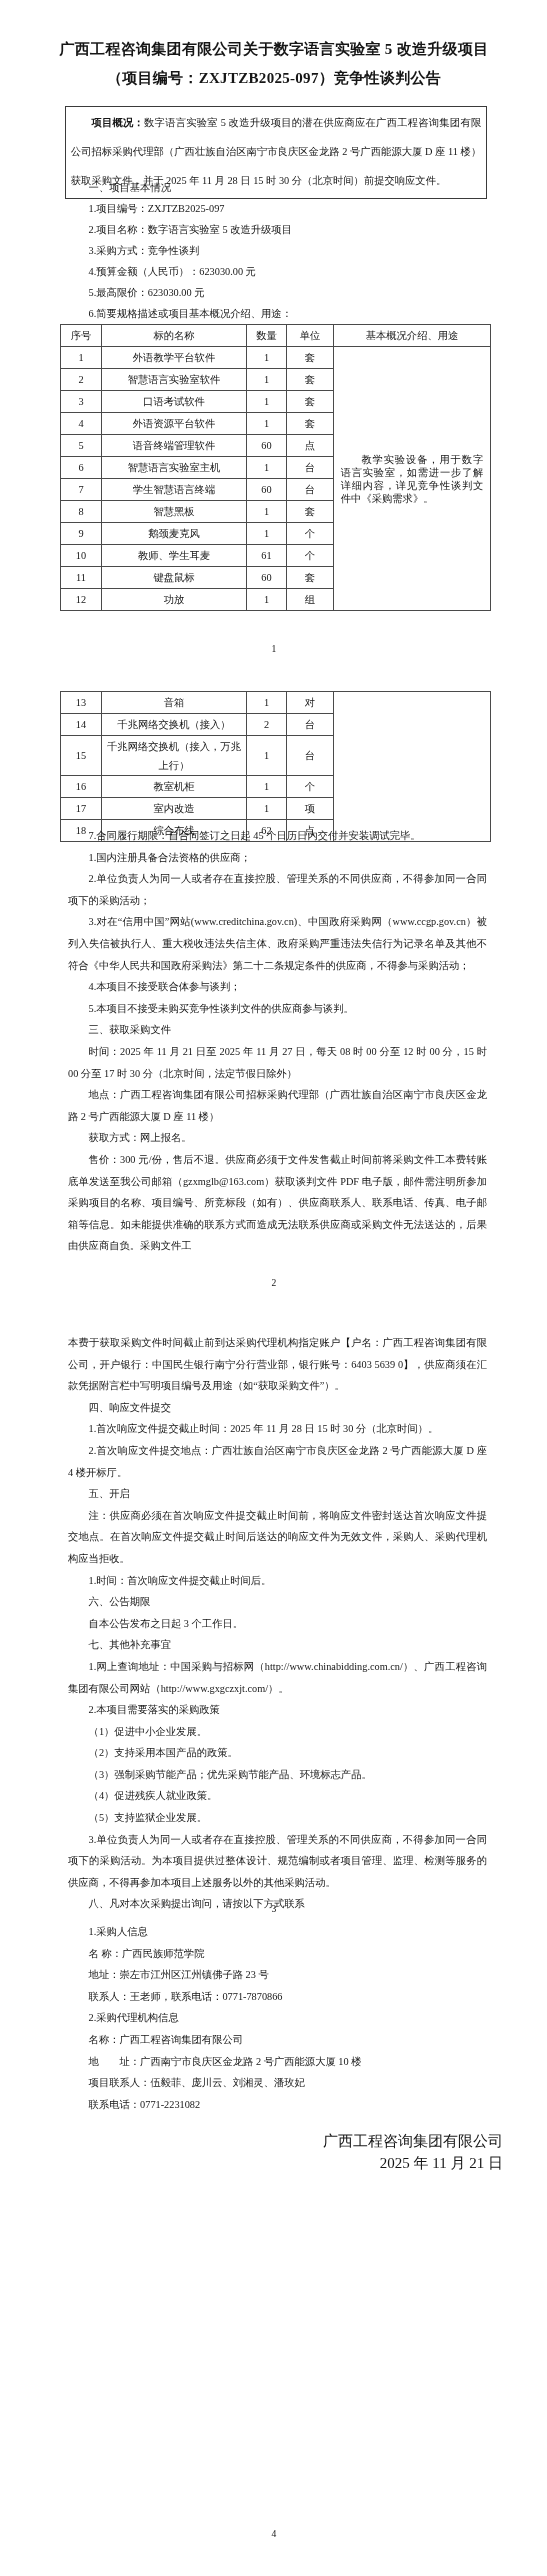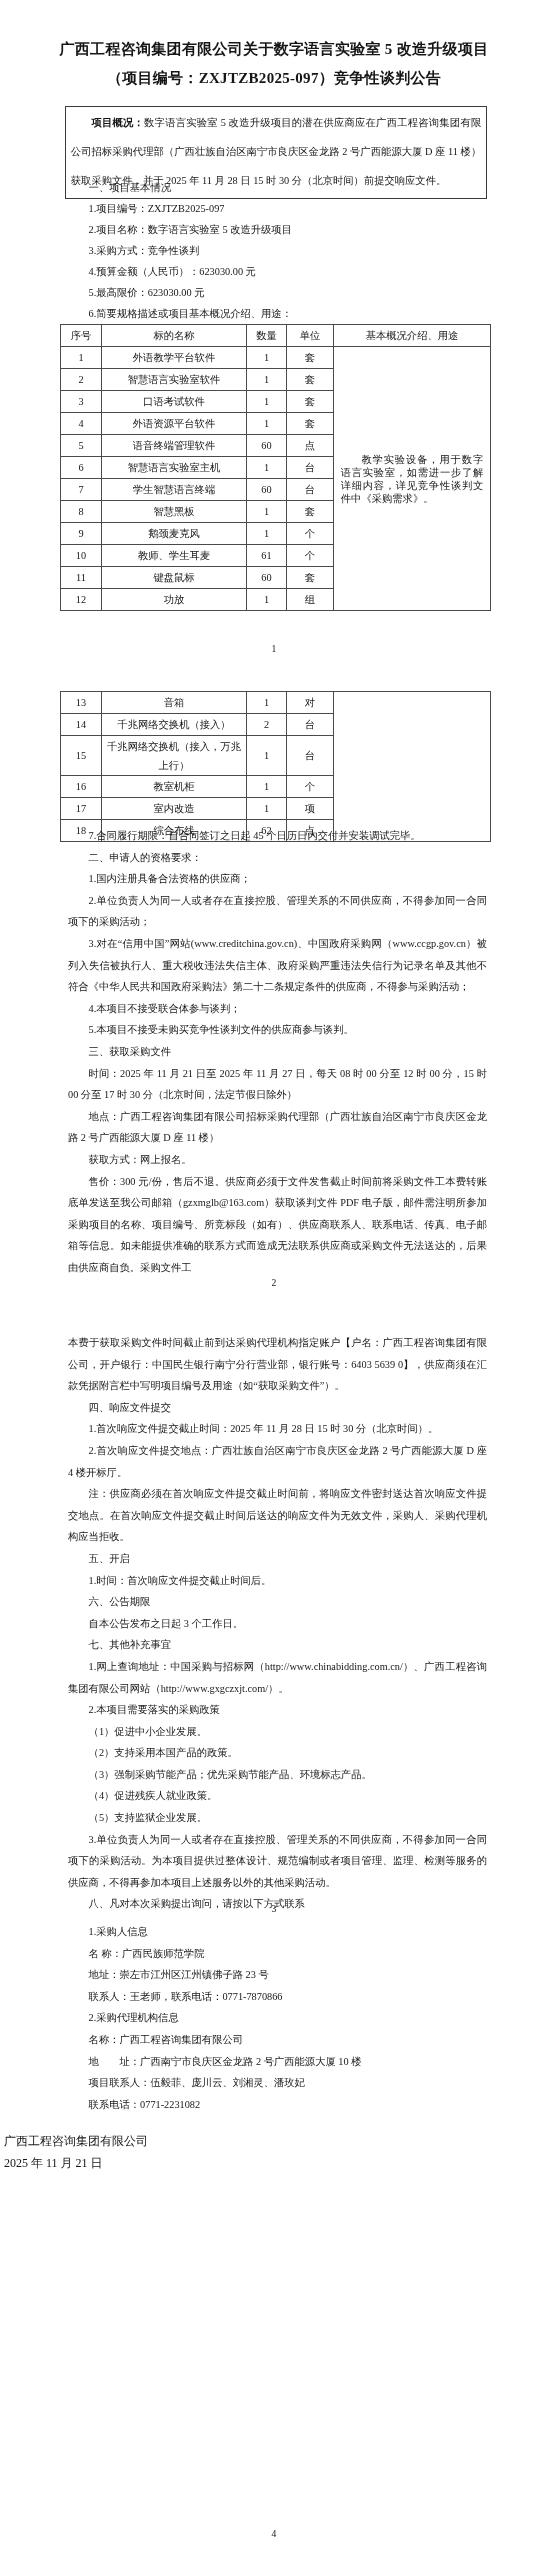--- a/index.html
+++ b/index.html
@@ -33,22 +33,22 @@
   }
   .doc-table tr{height:22px;}
   .doc-table td.note{
     text-align:justify;text-indent:2em;line-height:13px;padding:0 6.8px;margin-top:24px;
   }
   .pnum{
     position:absolute;left:0;width:548px;text-align:center;
     font-size:9.6px;line-height:13.7px;
   }
   .signature{
-    position:absolute;left:4px;width:491px;
-    font-size:12px;line-height:22px;
+    position:absolute;left:12px;width:491px;text-align:right;
+    font-size:15px;line-height:22px;
   }
 </style>
 </head>
 <body>
 
 <div class="page">
 
   <div class="title">
     <div>广西工程咨询集团有限公司关于数字语言实验室 5 改造升级项目</div>
     <div>（项目编号：ZXJTZB2025-097）竞争性谈判公告</div>
@@ -208,42 +208,41 @@
           <td>18</td>
           <td>综合布线</td>
           <td>62</td>
           <td>点</td>
         </tr>
       </tbody>
   </table>
 
   <div class="block" style="top:825px;">
       <p class="para">7.合同履行期限：自合同签订之日起 45 个日历日内交付并安装调试完毕。</p>
-      <p class="para">二、申请人的资格要求：</p>
       <p class="para">1.国内注册具备合法资格的供应商；</p>
       <p class="para">2.单位负责人为同一人或者存在直接控股、管理关系的不同供应商，不得参加同一合同项下的采购活动；</p>
       <p class="para">3.对在“信用中国”网站(www.creditchina.gov.cn)、中国政府采购网（www.ccgp.gov.cn）被列入失信被执行人、重大税收违法失信主体、政府采购严重违法失信行为记录名单及其他不符合《中华人民共和国政府采购法》第二十二条规定条件的供应商，不得参与采购活动；</p>
       <p class="para">4.本项目不接受联合体参与谈判；</p>
       <p class="para">5.本项目不接受未购买竞争性谈判文件的供应商参与谈判。</p>
       <p class="para">三、获取采购文件</p>
       <p class="para">时间：2025 年 11 月 21 日至 2025 年 11 月 27 日，每天 08 时 00 分至 12 时 00 分，15 时 00 分至 17 时 30 分（北京时间，法定节假日除外）</p>
       <p class="para">地点：广西工程咨询集团有限公司招标采购代理部（广西壮族自治区南宁市良庆区金龙路 2 号广西能源大厦 D 座 11 楼）</p>
       <p class="para">获取方式：网上报名。</p>
       <p class="para">售价：300 元/份，售后不退。供应商必须于文件发售截止时间前将采购文件工本费转账底单发送至我公司邮箱（gzxmglb@163.com）获取谈判文件 PDF 电子版，邮件需注明所参加采购项目的名称、项目编号、所竞标段（如有）、供应商联系人、联系电话、传真、电子邮箱等信息。如未能提供准确的联系方式而造成无法联系供应商或采购文件无法送达的，后果由供应商自负。采购文件工</p>
     </div>
 
   <div class="pnum" style="top:1276px;">2</div>
 
   <div class="block" style="top:1296px;">
       <p class="para plain">本费于获取采购文件时间截止前到达采购代理机构指定账户【户名：广西工程咨询集团有限公司，开户银行：中国民生银行南宁分行营业部，银行账号：6403 5639 0】，供应商须在汇款凭据附言栏中写明项目编号及用途（如“获取采购文件”）。</p>
       <p class="para">四、响应文件提交</p>
       <p class="para">1.首次响应文件提交截止时间：2025 年 11 月 28 日 15 时 30 分（北京时间）。</p>
       <p class="para">2.首次响应文件提交地点：广西壮族自治区南宁市良庆区金龙路 2 号广西能源大厦 D 座 4 楼开标厅。</p>
+      <p class="para">五、开启</p>
       <p class="para">注：供应商必须在首次响应文件提交截止时间前，将响应文件密封送达首次响应文件提交地点。在首次响应文件提交截止时间后送达的响应文件为无效文件，采购人、采购代理机构应当拒收。</p>
-      <p class="para">五、开启</p>
       <p class="para">1.时间：首次响应文件提交截止时间后。</p>
       <p class="para">六、公告期限</p>
       <p class="para">自本公告发布之日起 3 个工作日。</p>
       <p class="para">七、其他补充事宜</p>
       <p class="para">1.网上查询地址：中国采购与招标网（http://www.chinabidding.com.cn/）、广西工程咨询集团有限公司网站（http://www.gxgczxjt.com/）。</p>
       <p class="para">2.本项目需要落实的采购政策</p>
       <p class="para">（1）促进中小企业发展。</p>
       <p class="para">（2）支持采用本国产品的政策。</p>
       <p class="para">（3）强制采购节能产品；优先采购节能产品、环境标志产品。</p>
       <p class="para">（4）促进残疾人就业政策。</p>

